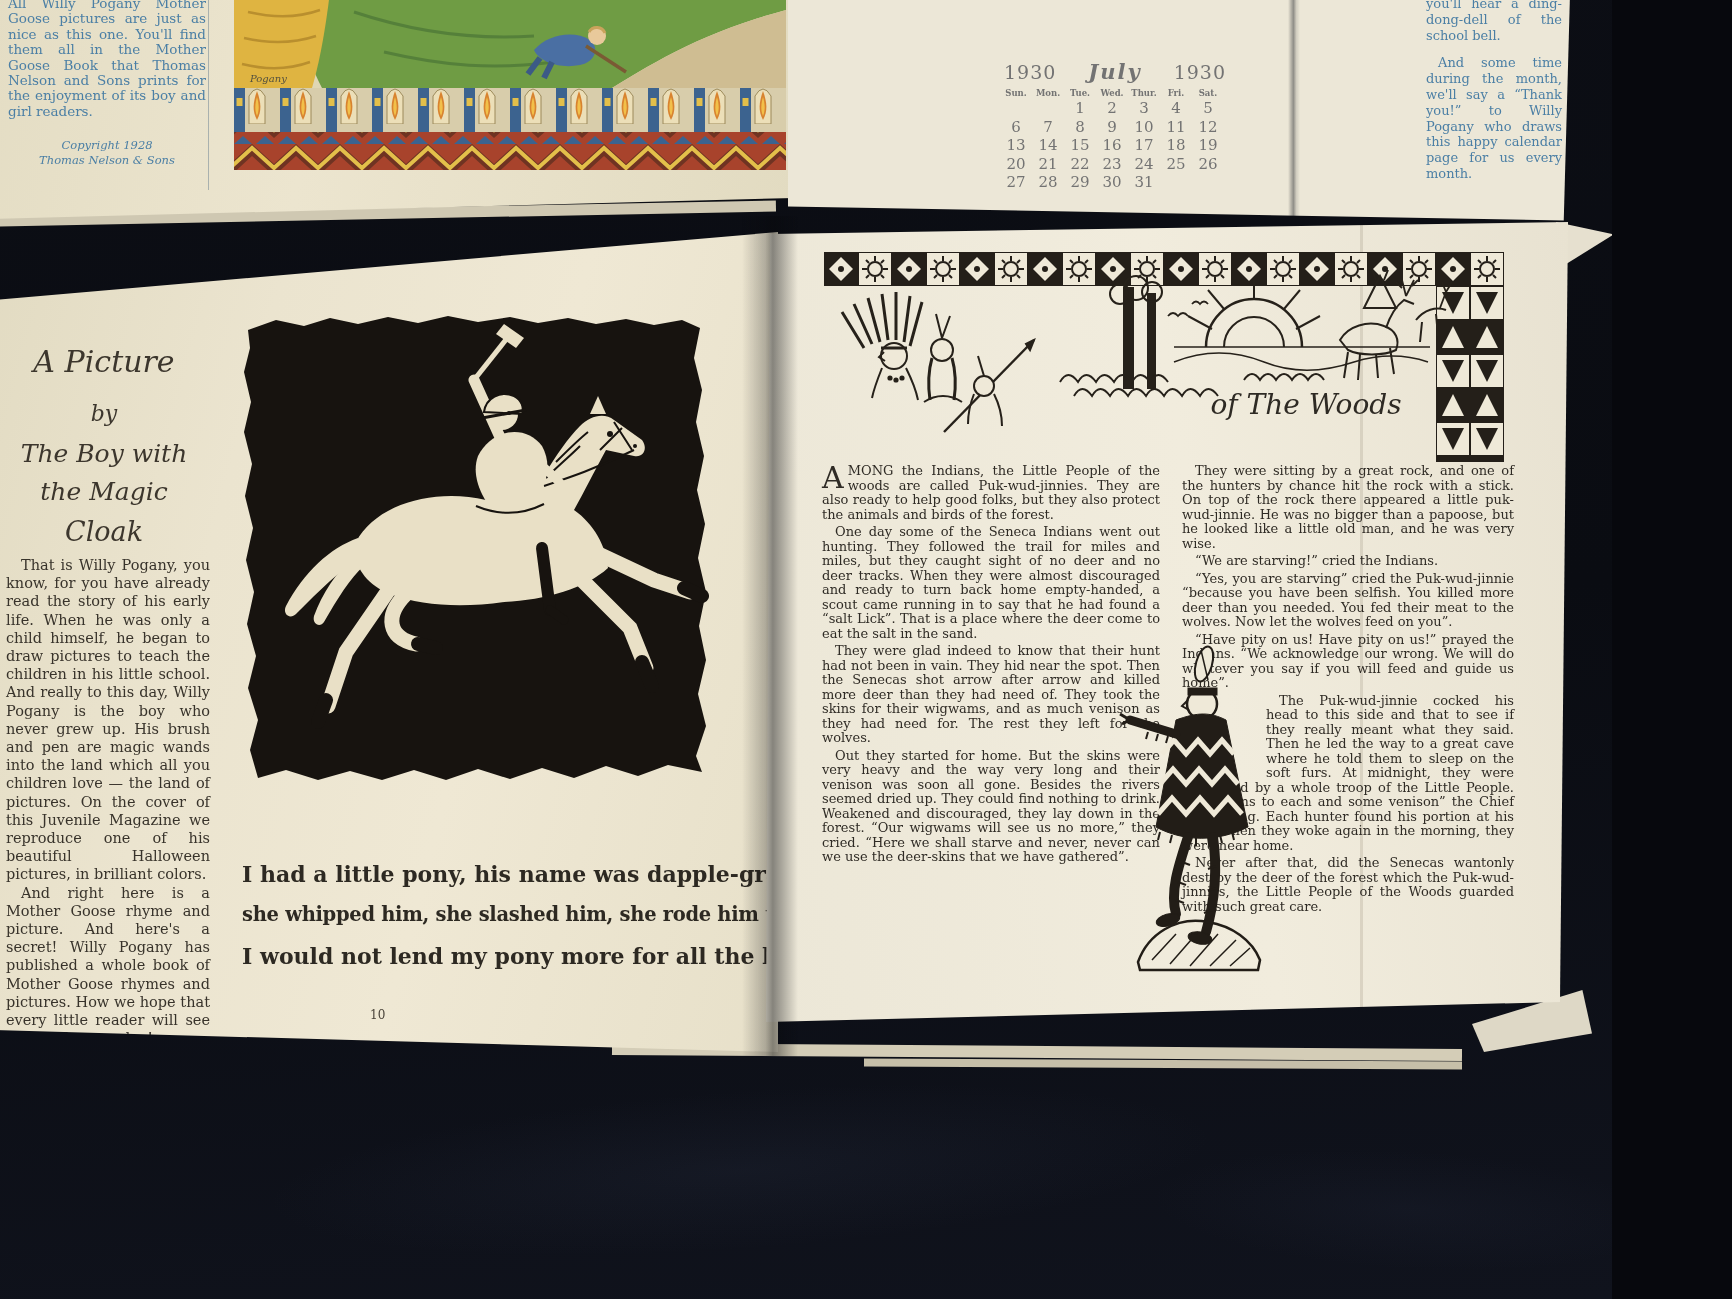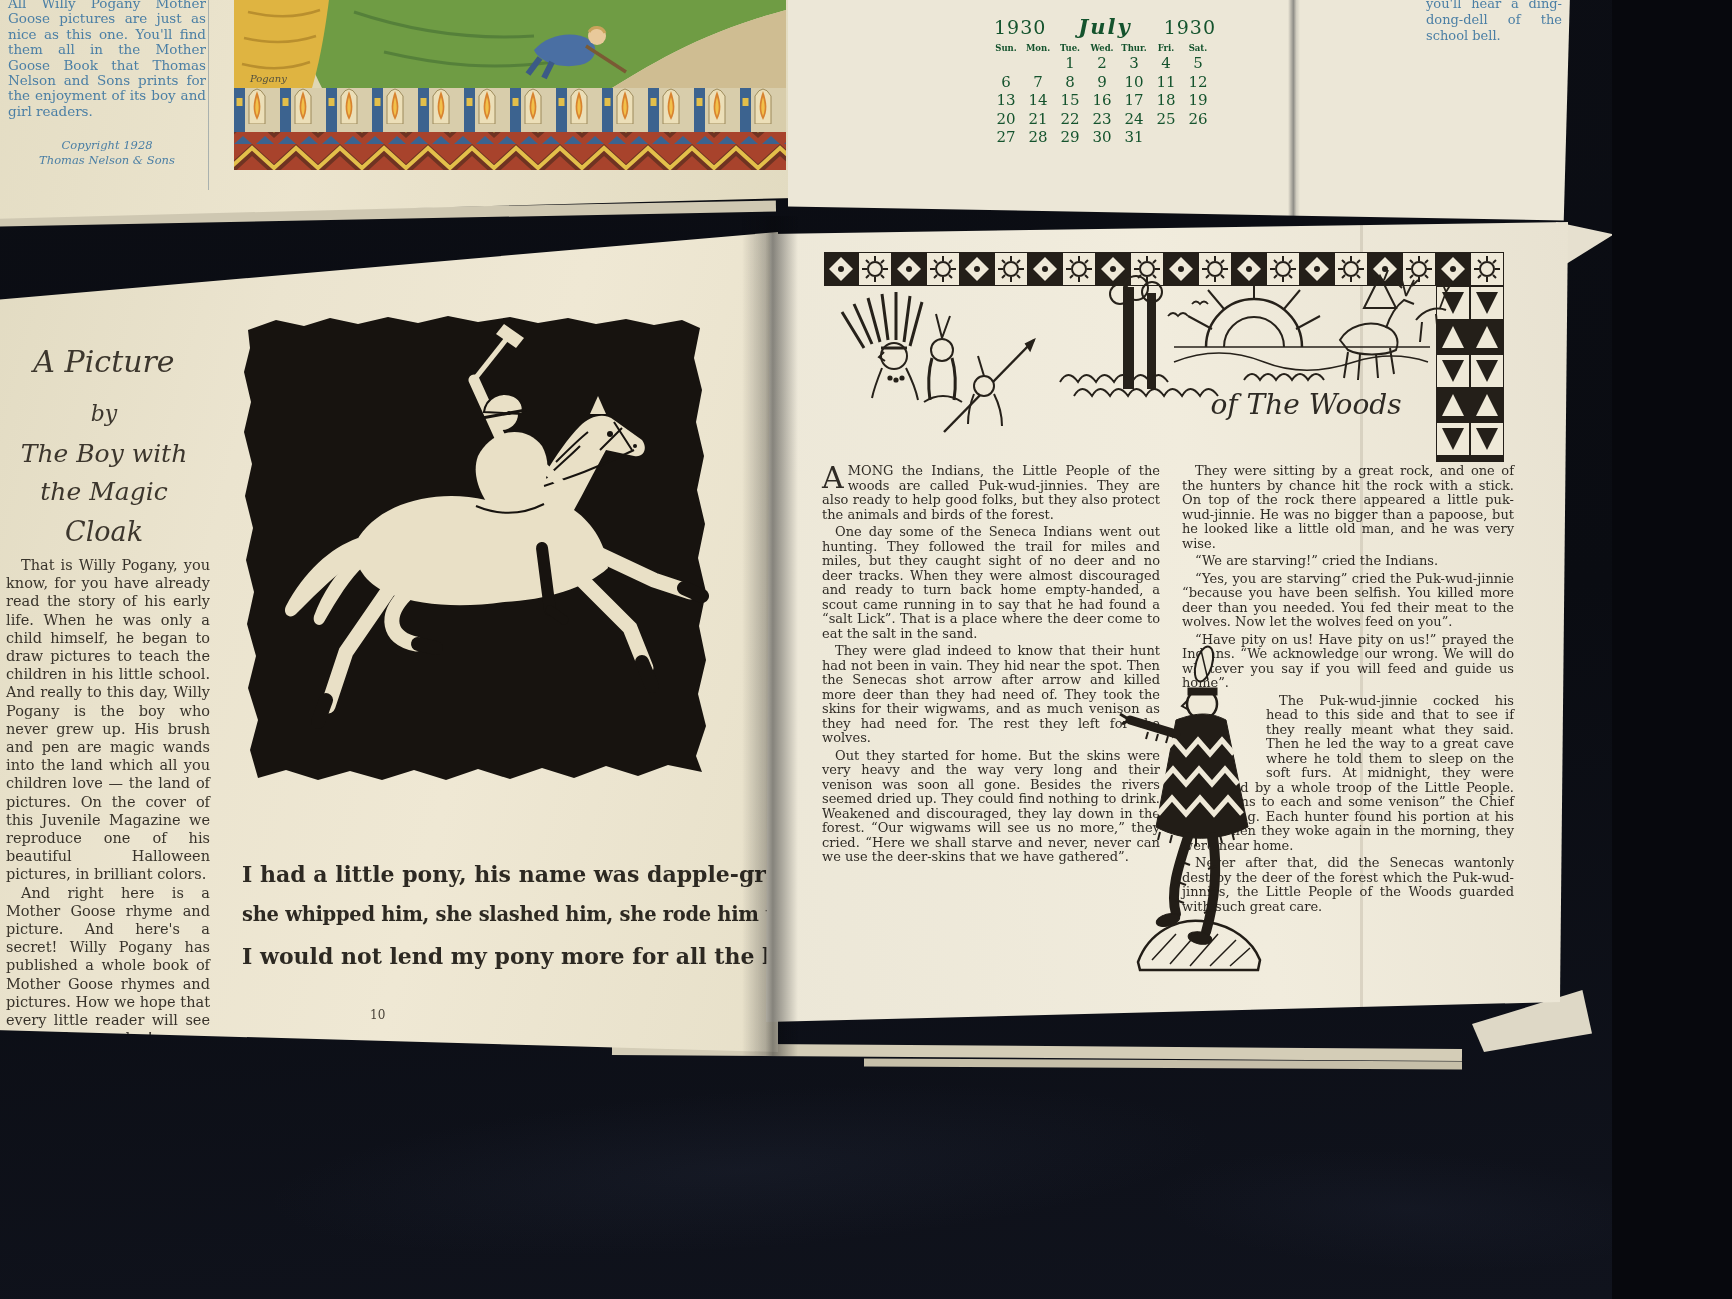--- a/index.html
+++ b/index.html
@@ -16,24 +16,24 @@
             text-align:justify;color:#4b7fa5;}
   .vrule{position:absolute;left:214px;top:0;width:1px;height:198px;background:rgba(92,116,138,.45);}
   .copyright{position:absolute;left:14px;top:146px;width:198px;text-align:center;
              font-style:italic;font-size:11.5px;line-height:15px;color:#4b7fa5;}
   #illoColor{position:absolute;left:240px;top:0;}
 
   #pgTR{left:788px;top:-6px;width:782px;height:236px;background:#ece7d7;
         clip-path:polygon(0 0,100% 0,99.2% 96%,0 90%);}
   #pgTR::after{content:"";position:absolute;left:500px;top:0;width:12px;height:100%;
         background:linear-gradient(90deg,transparent,rgba(15,18,26,.42) 45%,rgba(15,18,26,.12) 70%,transparent);}
-  .calendar{position:absolute;left:202px;top:20px;width:230px;color:#14532d;}
+  .calendar{position:absolute;left:212px;top:20px;width:230px;color:#737373;}
   .cal-head{display:flex;justify-content:space-between;align-items:baseline;padding:0 4px;}
   .cal-year{font-size:19px;letter-spacing:1px;}
-  .cal-month{font-size:21px;font-weight:bold;font-style:italic;letter-spacing:2px;}
+  .cal-month{font-size:21px;font-weight:bold;font-style:italic;letter-spacing:2px;margin-top:45px;}
   .cal-grid{display:grid;grid-template-columns:repeat(7,32px);margin-top:3px;}
   .cal-dow{font-size:8.5px;font-weight:bold;text-align:center;line-height:12px;}
   .cal-num{font-size:15px;text-align:center;line-height:18.5px;}
   .notecol{position:absolute;left:638px;top:2px;width:136px;font-size:13px;line-height:15.8px;
            text-align:justify;color:#4b7fa5;}
   .notecol p{margin:0;}
   .notecol p + p{margin-top:12px;text-indent:12px;}
 
   
   #pgL{left:-6px;top:226px;width:784px;height:832px;
@@ -192,20 +192,21 @@
         <span class="cal-num">28</span>
         <span class="cal-num">29</span>
         <span class="cal-num">30</span>
         <span class="cal-num">31</span>
         <span class="cal-num"></span>
         <span class="cal-num"></span>
       </div>
     </div>
     <div class="notecol">
       <p>you'll hear a ding-dong-dell of the school bell.</p>
+      <p>And some time during the month, we'll say a “Thank you!” to Willy Pogany who draws this happy calendar page for us every month.</p>
     </div>
   </div>
 
   <div class="page" id="pgL">
     <div class="ltitle">
       <div class="t1">A Picture</div>
       <div class="t2">by</div>
       <div class="t3">The Boy with</div>
       <div class="t4">the Magic</div>
       <div class="t5">Cloak</div>

